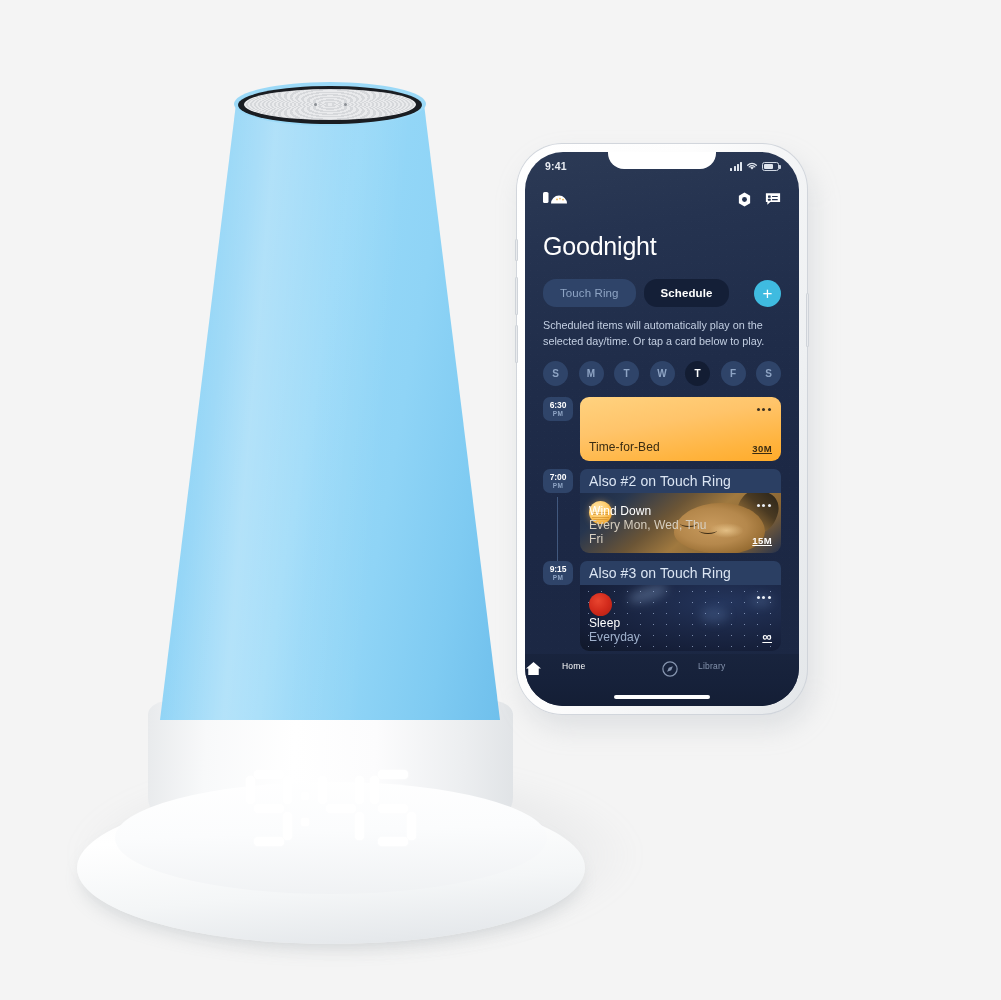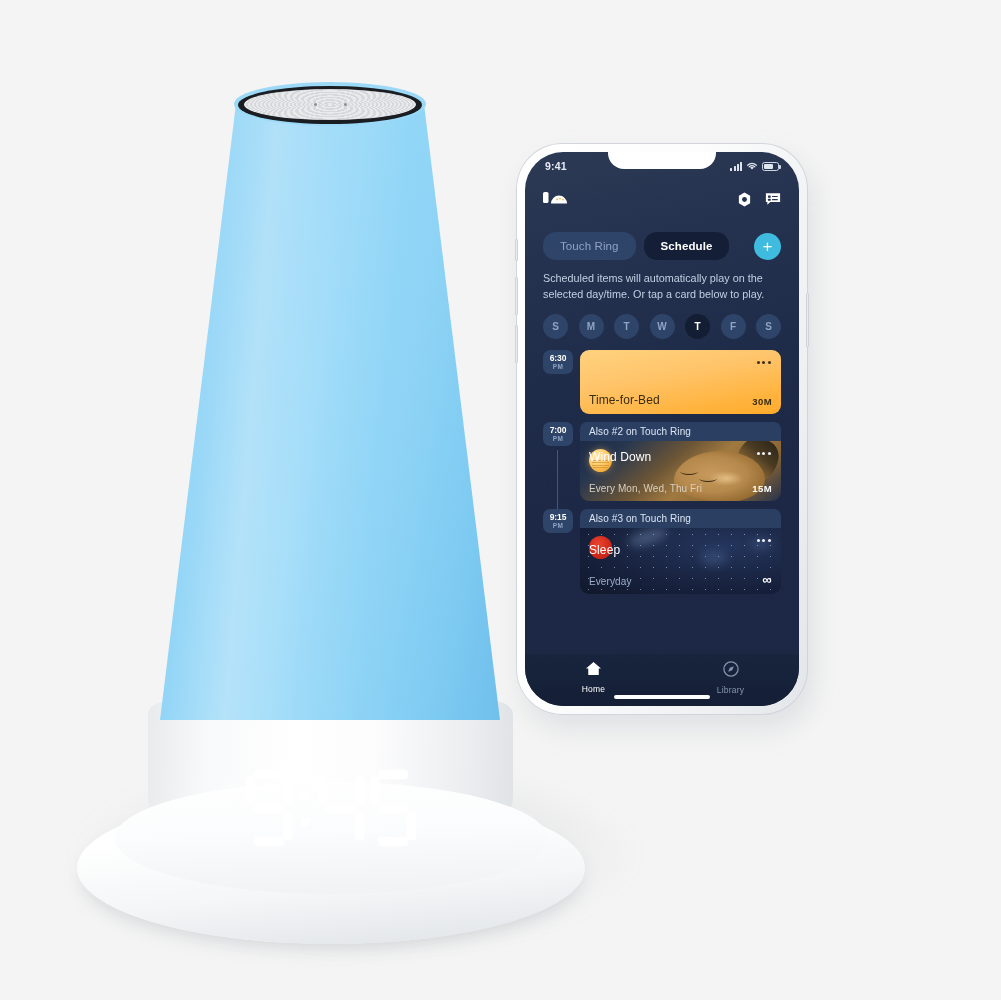--- a/index.html
+++ b/index.html
@@ -186,21 +186,21 @@
   .time-badge {
     width: 30px; background: #2f4469; border-radius: 7px;
     padding: 3px 0 4px; text-align: center;
   }
   .time-badge .hm { color: #ffffff; font-size: 8.5px; font-weight: bold; letter-spacing: -0.1px; display: block; }
   .time-badge .ampm { color: #8ea4c4; font-size: 6.5px; font-weight: bold; letter-spacing: 0.3px; display: block; margin-top: 0px; }
   .time-connector { position: absolute; left: 14px; top: 28px; bottom: -12px; width: 1px; background: #41587e; }
 
   .card-col { flex: 1; min-width: 0; }
   .card-banner {
-    background: #2b3f63; color: #dbe5f3; font-size: 10px;
+    background: #2b3f63; color: #dbe5f3; font-size: 14px;
     padding: 4px 9px; border-radius: 7px 7px 0 0; letter-spacing: 0.1px;
   }
 
   .card {
     position: relative; border-radius: 9px; overflow: hidden;
     height: 64px; display: flex; flex-direction: column; justify-content: flex-end;
     padding: 7px 9px;
   }
   .card.with-banner { border-radius: 0 0 9px 9px; }
   .card.bed { background: linear-gradient(170deg, #ffd27f 0%, #ffc46a 40%, #ffb43f 78%, #ffab2a 100%); height: 64px; }
@@ -256,37 +256,37 @@
   .card-badge.red { background: radial-gradient(circle at 40% 34%, #e8452f 0%, #d32b1c 50%, #ad1f13 100%); }
 
   .card-dots { position: absolute; right: 10px; top: 11px; display: flex; gap: 2.6px; }
   .card-dots i { width: 3px; height: 3px; border-radius: 50%; display: block; }
   .card-dots.dark i { background: #3c3020; }
   .card-dots.light i { background: #eef2f8; }
 
   .card-foot { position: relative; display: flex; align-items: flex-end; justify-content: space-between; z-index: 3; gap: 29px; }
   .card-titlewrap { min-width: 0; }
   .card-title { font-size: 12px; letter-spacing: 0.1px; line-height: 1.2; }
-  .card-sub { font-size: 10px; margin-top: 19px; letter-spacing: 0.1px; }
-  .card-dur { font-size: 9.5px; font-weight: bold; letter-spacing: 0.4px; white-space: nowrap; }
+  .card-sub { font-size: 12px; margin-top: 0; letter-spacing: 0.1px; }
+  .card-dur { font-size: 9.5px; font-weight: bold; letter-spacing: 0.4px; white-space: nowrap; text-decoration: underline; }
   .card.bed .card-title, .card.bed .card-dur { color: #3a2c12; }
   .card.wind .card-title { color: #ffffff; }
   .card.wind .card-sub { color: #d7cfc0; }
   .card.wind .card-dur { color: #ffffff; }
   .card.sleep .card-title { color: #ffffff; }
   .card.sleep .card-sub { color: #9fb0cb; }
   .card.sleep .card-dur { color: #ffffff; font-size: 13px; }
 
   
   .tabbar {
     position: absolute; left: 0; right: 0; bottom: 0; height: 52px; z-index: 6;
     background: linear-gradient(180deg, rgba(24,35,60,0.86) 0%, #16213a 55%, #141e35 100%);
     display: flex; align-items: flex-start; padding-top: 7px;
   }
-  .tab { flex: 1; display: flex; flex-direction: column; align-items: center; gap: 8px; }
+  .tab { flex: 1; display: flex; flex-direction: row; gap: 20px; }
   .tab-label { font-size: 8.5px; letter-spacing: 0.2px; }
   .tab.active .tab-label { color: #ffffff; }
   .tab.inactive .tab-label { color: #8594ae; }
   .home-indicator {
     position: absolute; left: 50%; transform: translateX(-50%); bottom: 7px;
     width: 96px; height: 4px; background: #ffffff; border-radius: 3px;
   }
 </style>
 </head>
 <body>
@@ -400,20 +400,21 @@
               <path d="M1 1 H17 V11 H6 L2.6 14 V11 H1 Z" fill="#ffffff"></path>
               <rect x="3.4" y="3.6" width="3" height="2.4" rx="0.6" fill="#25334f"></rect>
               <rect x="3.4" y="7.2" width="3" height="2.4" rx="0.6" fill="#25334f"></rect>
               <rect x="7.8" y="4" width="6.6" height="1.3" rx="0.6" fill="#25334f"></rect>
               <rect x="7.8" y="7.6" width="6.6" height="1.3" rx="0.6" fill="#25334f"></rect>
             </svg>
           </span>
         </div>
 
         <div class="content">
+          <div class="page-title">Goodnight</div>
 
           <div class="seg-row">
             <span class="pill inactive">Touch Ring</span>
             <span class="pill active">Schedule</span>
             <span class="fab">+</span>
           </div>
 
           <div class="helper-text">Scheduled items will automatically play on the selected day/time. Or tap a card below to play.</div>
 
           <div class="days-row">

